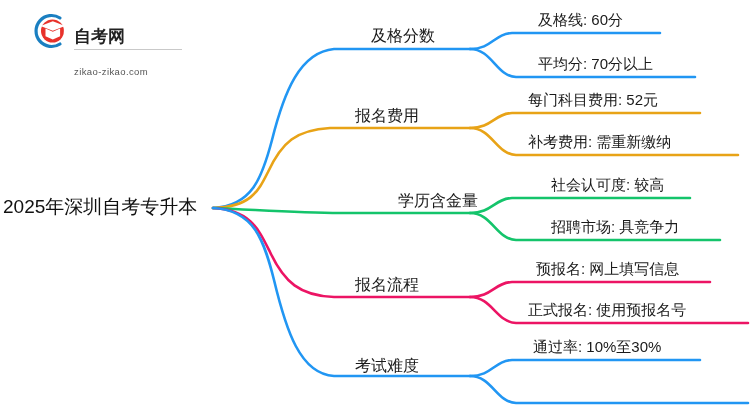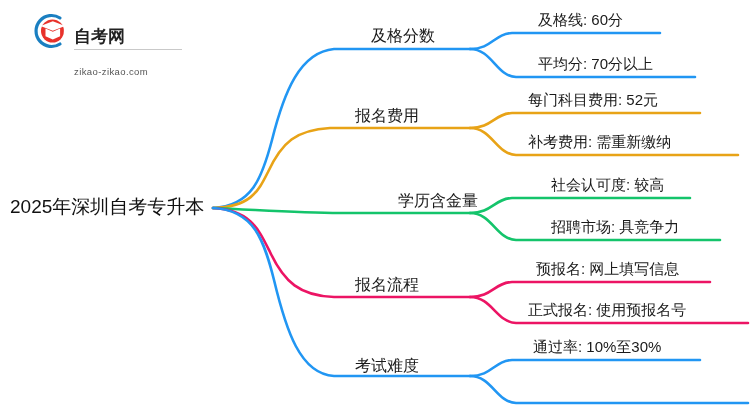--- a/index.html
+++ b/index.html
@@ -74,21 +74,21 @@
   }
   #wires path {
     fill: none;
     stroke-linecap: round;
     stroke-linejoin: round;
   }
 
   
   .root-label {
     position: absolute;
-    left: 10px;
+    left: 3px;
     top: 194px;
     font-size: 19px;
     color: #111111;
     white-space: nowrap;
     line-height: 26px;
   }
   .branch-label {
     position: absolute;
     font-size: 16px;
     color: #1a1a1a;

